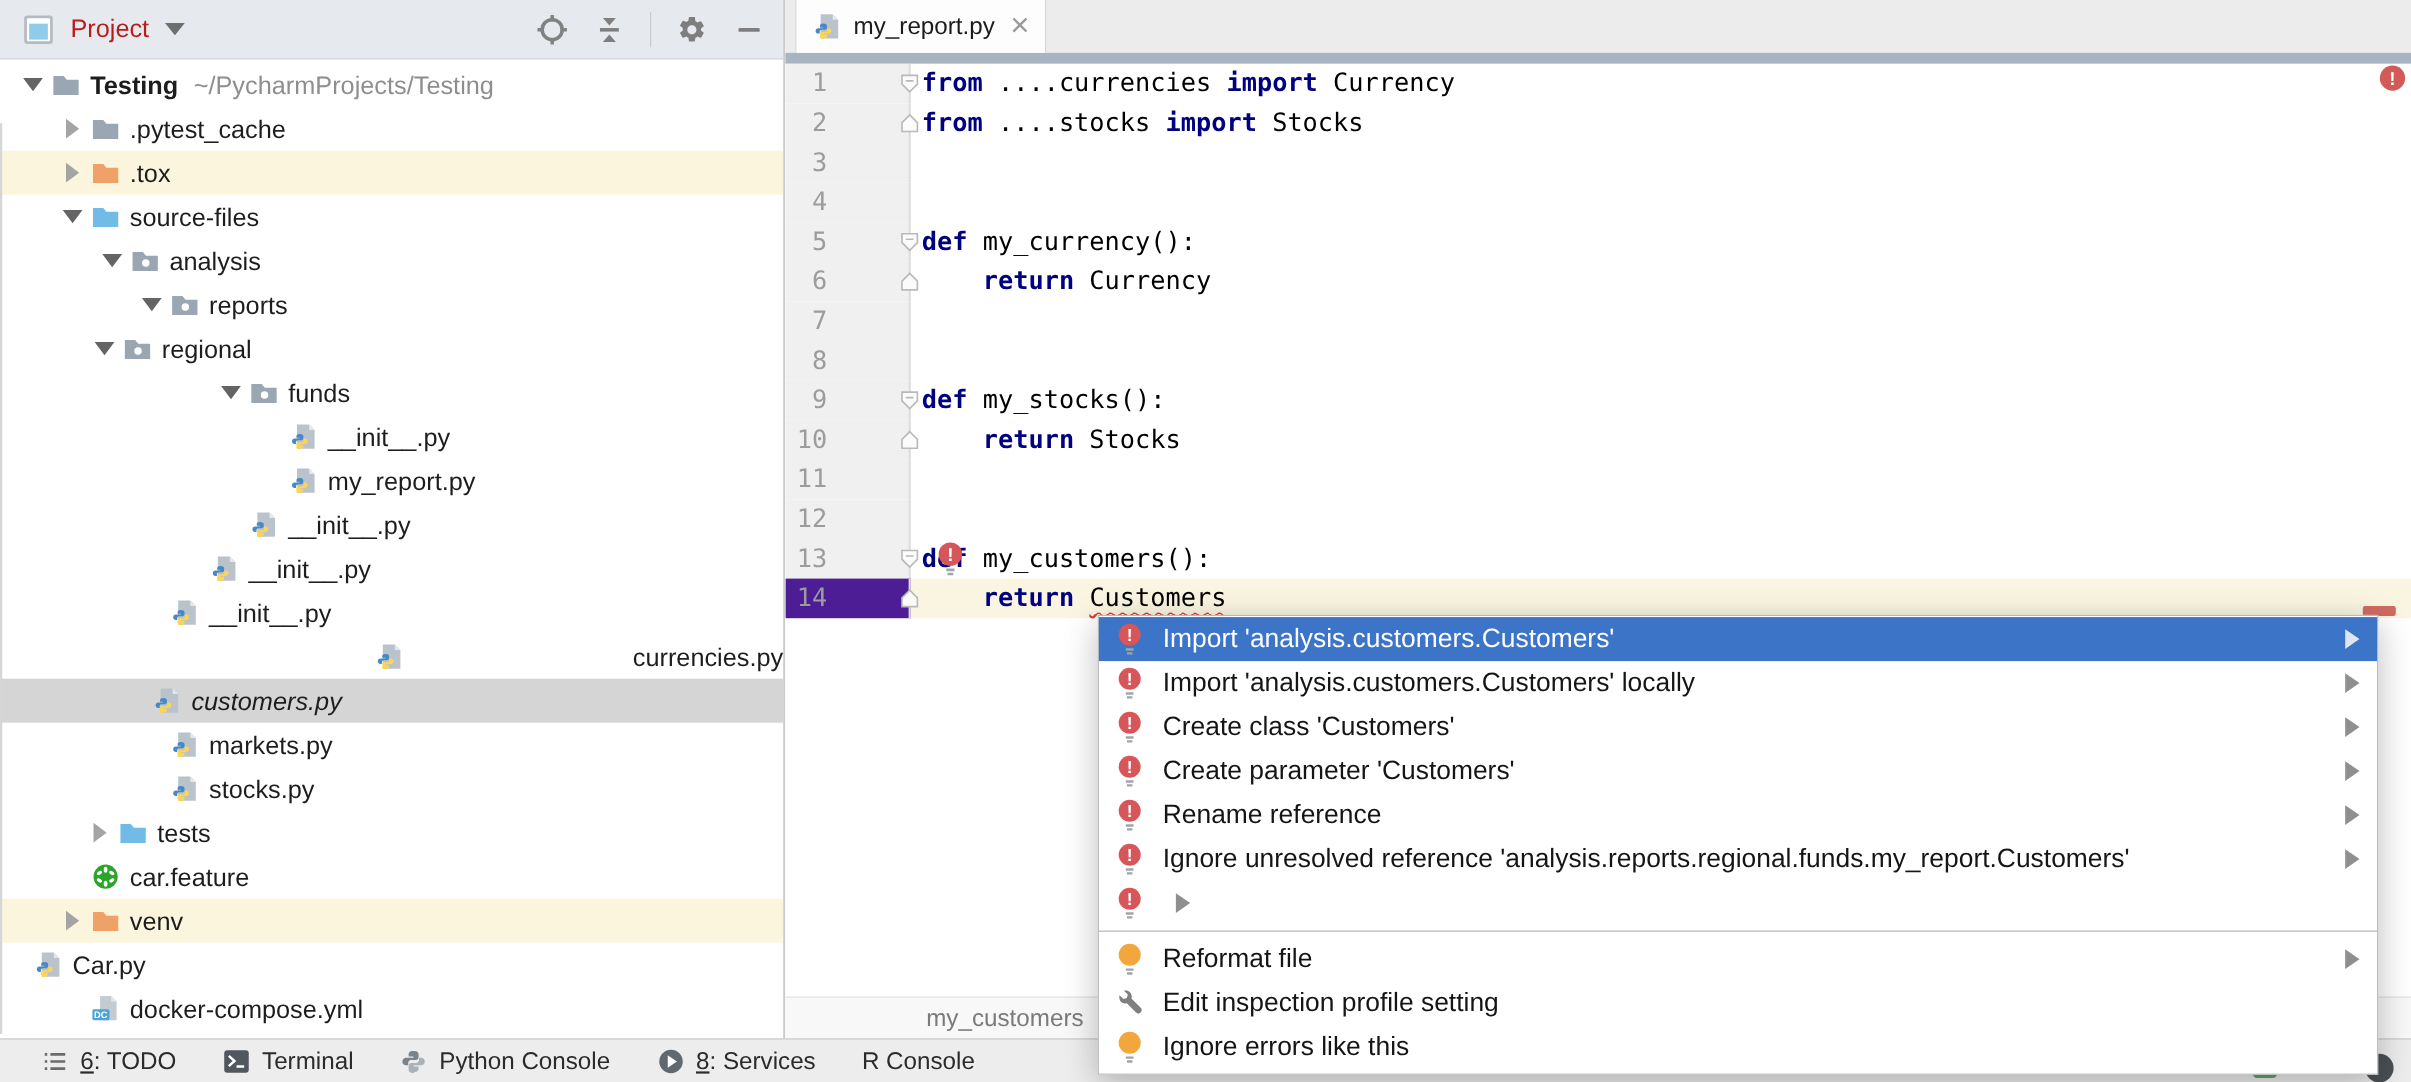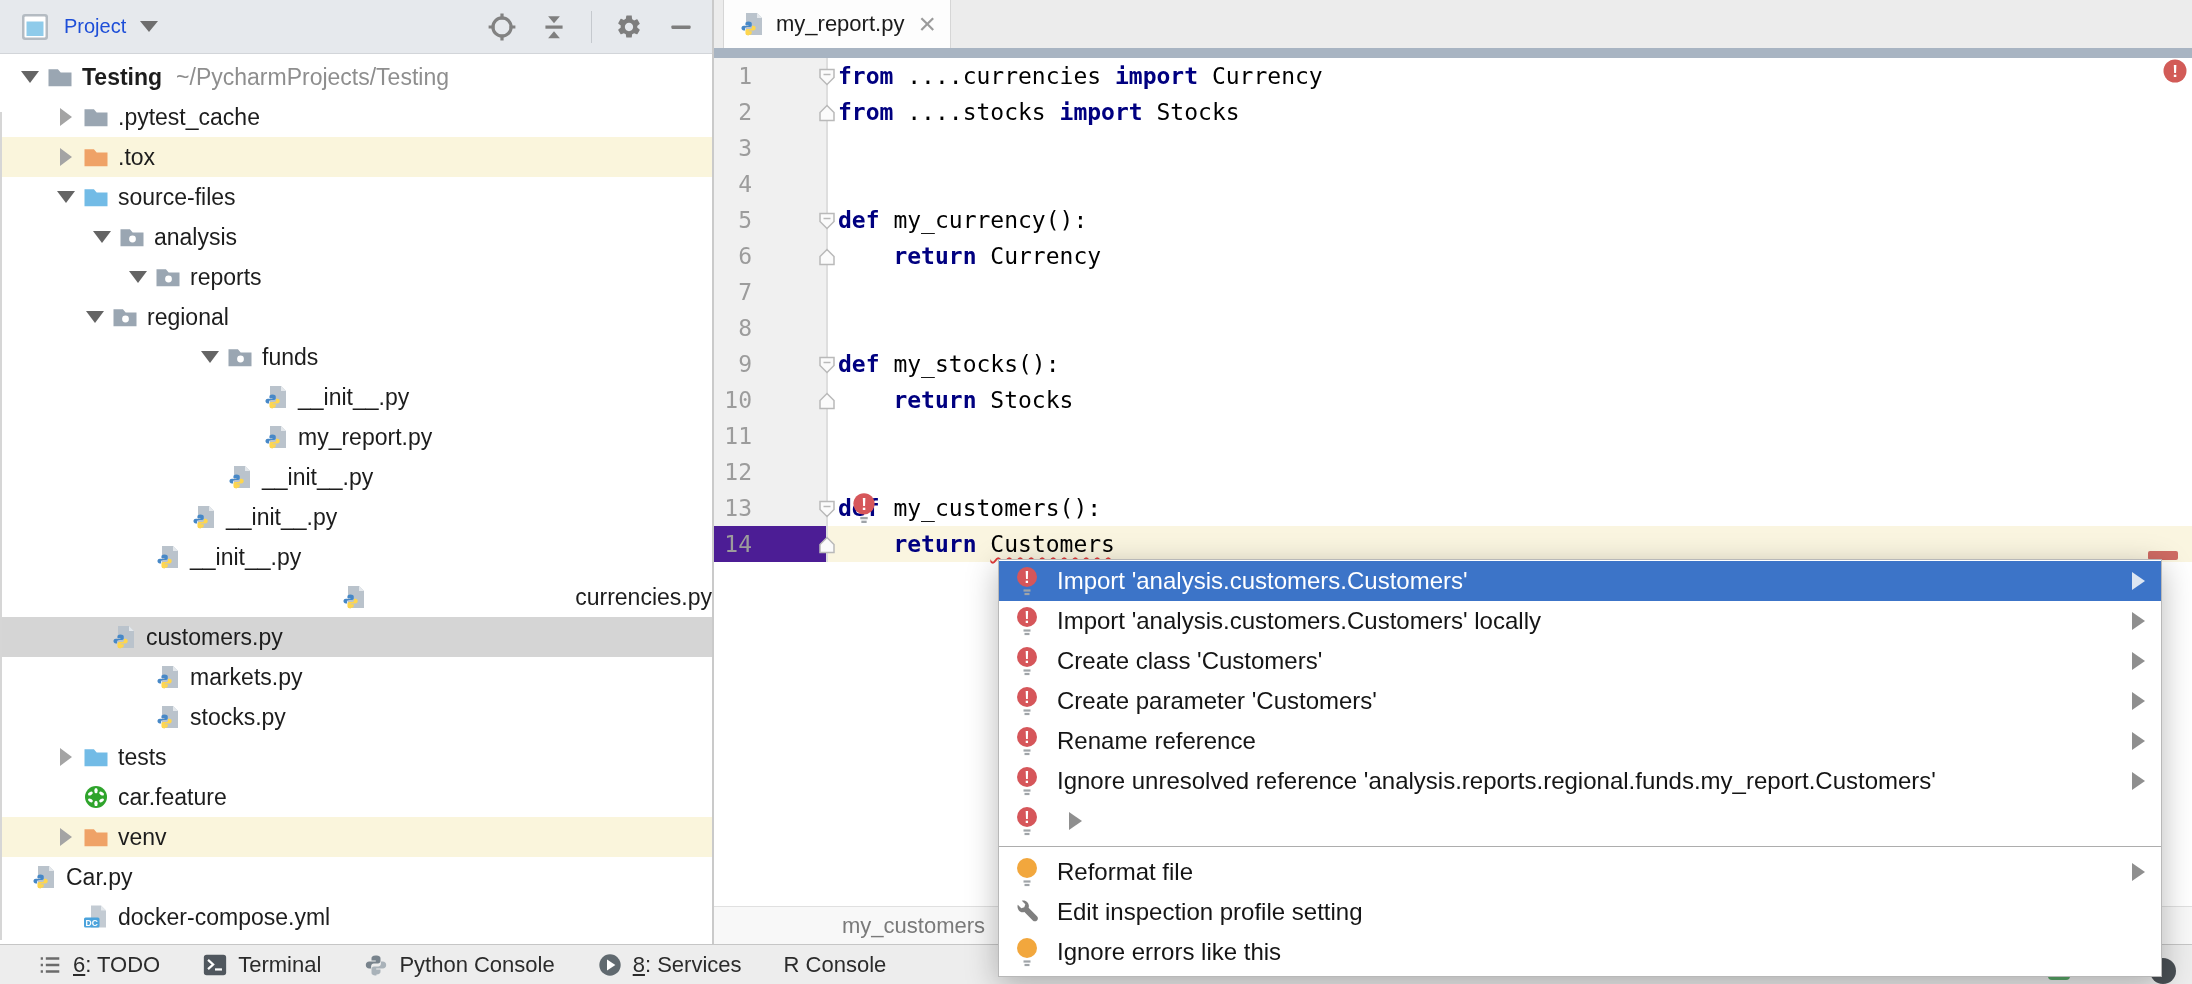--- a/index.html
+++ b/index.html
@@ -4,21 +4,21 @@
 <style>
   html,body{margin:0;padding:0;background:#fff;}
   .window{width:2192px;height:984px;position:relative;background:#fff;overflow:hidden;
           font-family:"Liberation Sans",sans-serif;-webkit-font-smoothing:antialiased;}
 
   
   .project-panel{position:absolute;left:0;top:0;width:712px;height:944px;background:#fff;}
   .panel-header{height:54px;background:#E6E9ED;border-bottom:1px solid #D2D5D9;
                 display:flex;align-items:center;padding:0 16px 0 20px;box-sizing:border-box;}
   .pv-icon{width:30px;height:30px;margin-right:14px;flex:none;}
-  .panel-title{font-size:20px;color:#1d4ed8;}
+  .panel-title{font-size:23px;color:#b91c1c;}
   .dd-arrow{width:0;height:0;border-left:9px solid transparent;border-right:9px solid transparent;
             border-top:11px solid #6E6E6E;margin-left:14px;}
   .hd-spacer{flex:1;}
   .hd-ic{width:30px;height:30px;margin-left:22px;flex:none;}
   .hd-ic svg{width:100%;height:100%;}
   .hd-div{width:1px;height:32px;background:#C5C9CE;margin-left:22px;flex:none;}
   .panel-edge{position:absolute;left:0;top:112px;width:2px;height:828px;background:#D6D6D6;z-index:2;}
 
   .tree{padding-top:3px;height:886px;overflow:hidden;}
   .trow{height:40px;display:flex;align-items:center;font-size:23px;color:#1d1d1d;white-space:nowrap;}
@@ -266,21 +266,21 @@
           <span class="ticon"><svg viewBox="0 0 28 28">
               <path d="M8 3h11l5 5v17H8z" fill="#BAC3CC"></path>
               <path d="M19 3l5 5h-5z" fill="#E4E8EC"></path>
               <g transform="translate(1.5,9) scale(0.70)">
                 <path d="M12.6 3.5c-3.2 0-4.1 1.4-4.1 3v2h4.3v1H6.2c-1.9 0-3.4 1.2-3.4 3.5s1.5 3.5 3.4 3.5h1.9v-2.2c0-1.5 1.2-2.7 2.7-2.7h4.2c1.4 0 2.5-1.1 2.5-2.5V6.5c0-1.6-.9-3-4.9-3z" fill="#4788C7"></path>
                 <path d="M13.4 22.5c3.2 0 4.1-1.4 4.1-3v-2h-4.3v-1h6.6c1.9 0 3.4-1.2 3.4-3.5s-1.5-3.5-3.4-3.5h-1.9v2.2c0 1.5-1.2 2.7-2.7 2.7h-4.2c-1.4 0-2.5 1.1-2.5 2.5v3.6c0 1.6.9 3 4.9 3z" fill="#FED64E"></path>
               </g>
             </svg></span>
           <span class="tlabel">currencies.py</span>
         </div>
-        <div class="trow selected" style="padding-left: 80px;">
+        <div class="trow selected" style="padding-left: 108px; font-style: italic;">
           <span class="tw"></span>
           <span class="ticon"><svg viewBox="0 0 28 28">
               <path d="M8 3h11l5 5v17H8z" fill="#BAC3CC"></path>
               <path d="M19 3l5 5h-5z" fill="#E4E8EC"></path>
               <g transform="translate(1.5,9) scale(0.70)">
                 <path d="M12.6 3.5c-3.2 0-4.1 1.4-4.1 3v2h4.3v1H6.2c-1.9 0-3.4 1.2-3.4 3.5s1.5 3.5 3.4 3.5h1.9v-2.2c0-1.5 1.2-2.7 2.7-2.7h4.2c1.4 0 2.5-1.1 2.5-2.5V6.5c0-1.6-.9-3-4.9-3z" fill="#4788C7"></path>
                 <path d="M13.4 22.5c3.2 0 4.1-1.4 4.1-3v-2h-4.3v-1h6.6c1.9 0 3.4-1.2 3.4-3.5s-1.5-3.5-3.4-3.5h-1.9v2.2c0 1.5-1.2 2.7-2.7 2.7h-4.2c-1.4 0-2.5 1.1-2.5 2.5v3.6c0 1.6.9 3 4.9 3z" fill="#FED64E"></path>
               </g>
             </svg></span>
           <span class="tlabel">customers.py</span>
@@ -302,21 +302,21 @@
           <span class="ticon"><svg viewBox="0 0 28 28">
               <path d="M8 3h11l5 5v17H8z" fill="#BAC3CC"></path>
               <path d="M19 3l5 5h-5z" fill="#E4E8EC"></path>
               <g transform="translate(1.5,9) scale(0.70)">
                 <path d="M12.6 3.5c-3.2 0-4.1 1.4-4.1 3v2h4.3v1H6.2c-1.9 0-3.4 1.2-3.4 3.5s1.5 3.5 3.4 3.5h1.9v-2.2c0-1.5 1.2-2.7 2.7-2.7h4.2c1.4 0 2.5-1.1 2.5-2.5V6.5c0-1.6-.9-3-4.9-3z" fill="#4788C7"></path>
                 <path d="M13.4 22.5c3.2 0 4.1-1.4 4.1-3v-2h-4.3v-1h6.6c1.9 0 3.4-1.2 3.4-3.5s-1.5-3.5-3.4-3.5h-1.9v2.2c0 1.5-1.2 2.7-2.7 2.7h-4.2c-1.4 0-2.5 1.1-2.5 2.5v3.6c0 1.6.9 3 4.9 3z" fill="#FED64E"></path>
               </g>
             </svg></span>
           <span class="tlabel">stocks.py</span>
         </div>
-        <div class="trow" style="padding-left: 52px;">
+        <div class="trow" style="padding-left: 77px;">
           <span class="tw col"></span>
           <span class="ticon"><svg viewBox="0 0 28 28">
               <path fill="#72BBE6" d="M2.5 6.2h9.4l2.8 3.2h10.8v13.9H2.5z"></path>
             </svg></span>
           <span class="tlabel">tests</span>
         </div>
         <div class="trow" style="padding-left: 52px;">
           <span class="tw"></span>
           <span class="ticon"><svg viewBox="0 0 28 28">
               <circle cx="14" cy="14" r="11" fill="#2FA42C"></circle>

